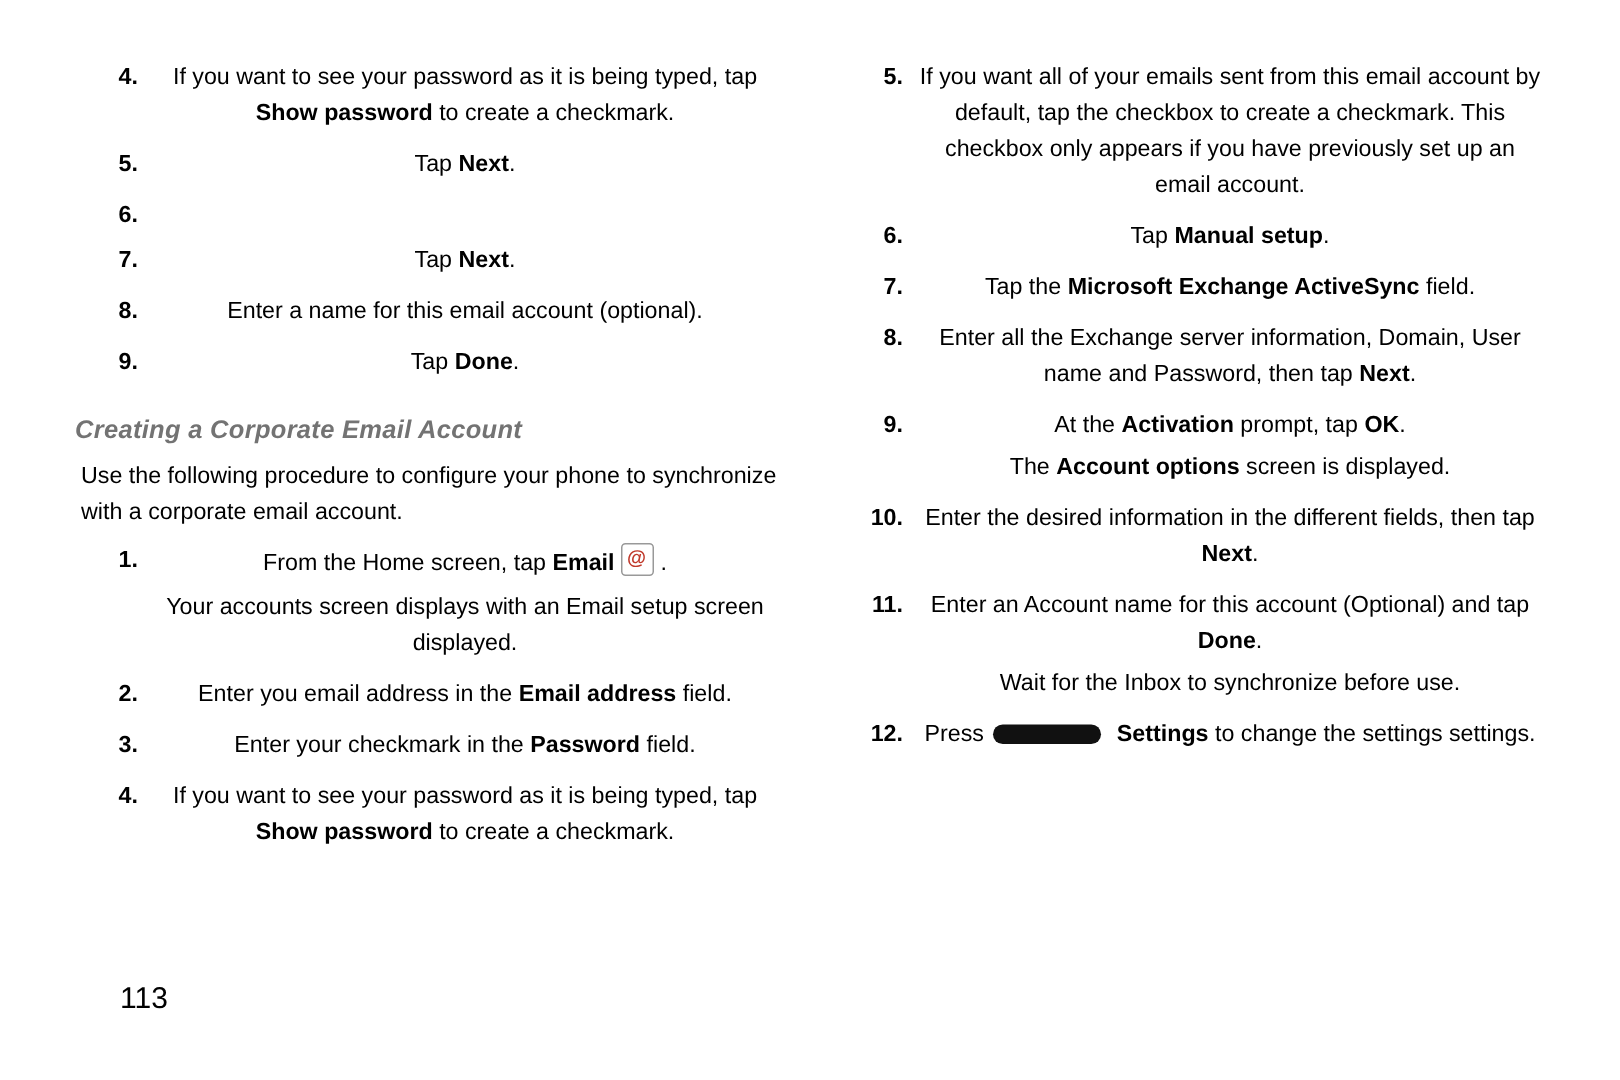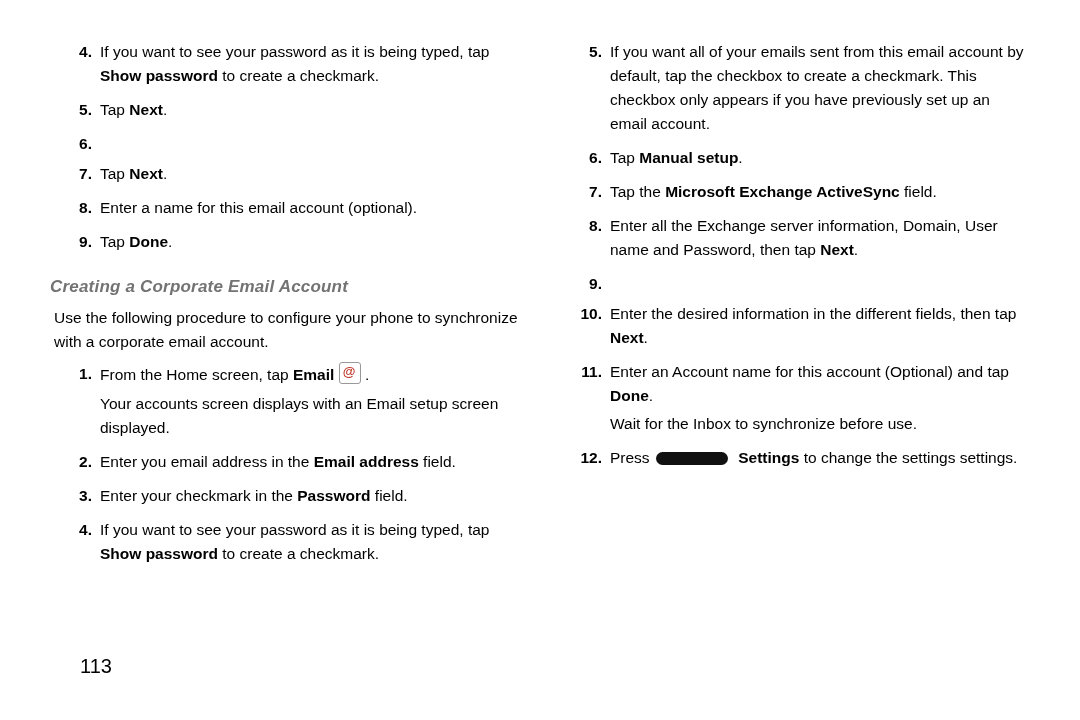--- a/index.html
+++ b/index.html
@@ -35,20 +35,21 @@
   }
   .num {
     font-weight: bold;
     min-width: 42px;
     text-align: right;
     padding-right: 8px;
     flex-shrink: 0;
   }
   .txt {
     flex: 1;
+    text-align: center;
   }
   .txt p {
     margin: 0 0 4px 0;
   }
   .heading {
     color: #737373;
     font-style: italic;
     font-weight: bold;
     font-size: 17px;
     margin: 16px 0 6px 0;
@@ -180,20 +181,24 @@
           </div>
         </li>
         <li>
           <span class="num">8.</span>
           <div class="txt">
             <p><span><span>Enter all the Exchange server information, Domain, User name and Password, then tap </span><strong>Next</strong><span>.</span></span></p>
           </div>
         </li>
         <li>
           <span class="num">9.</span>
+          <div class="txt">
+            <p><span><span>At the </span><strong>Activation</strong><span> prompt, tap </span><strong>OK</strong><span>.</span></span></p>
+            <p><span><span>The </span><strong>Account options</strong><span> screen is displayed.</span></span></p>
+          </div>
         </li>
         <li>
           <span class="num">10.</span>
           <div class="txt">
             <p><span><span>Enter the desired information in the different fields, then tap </span><strong>Next</strong><span>.</span></span></p>
           </div>
         </li>
         <li>
           <span class="num">11.</span>
           <div class="txt">

